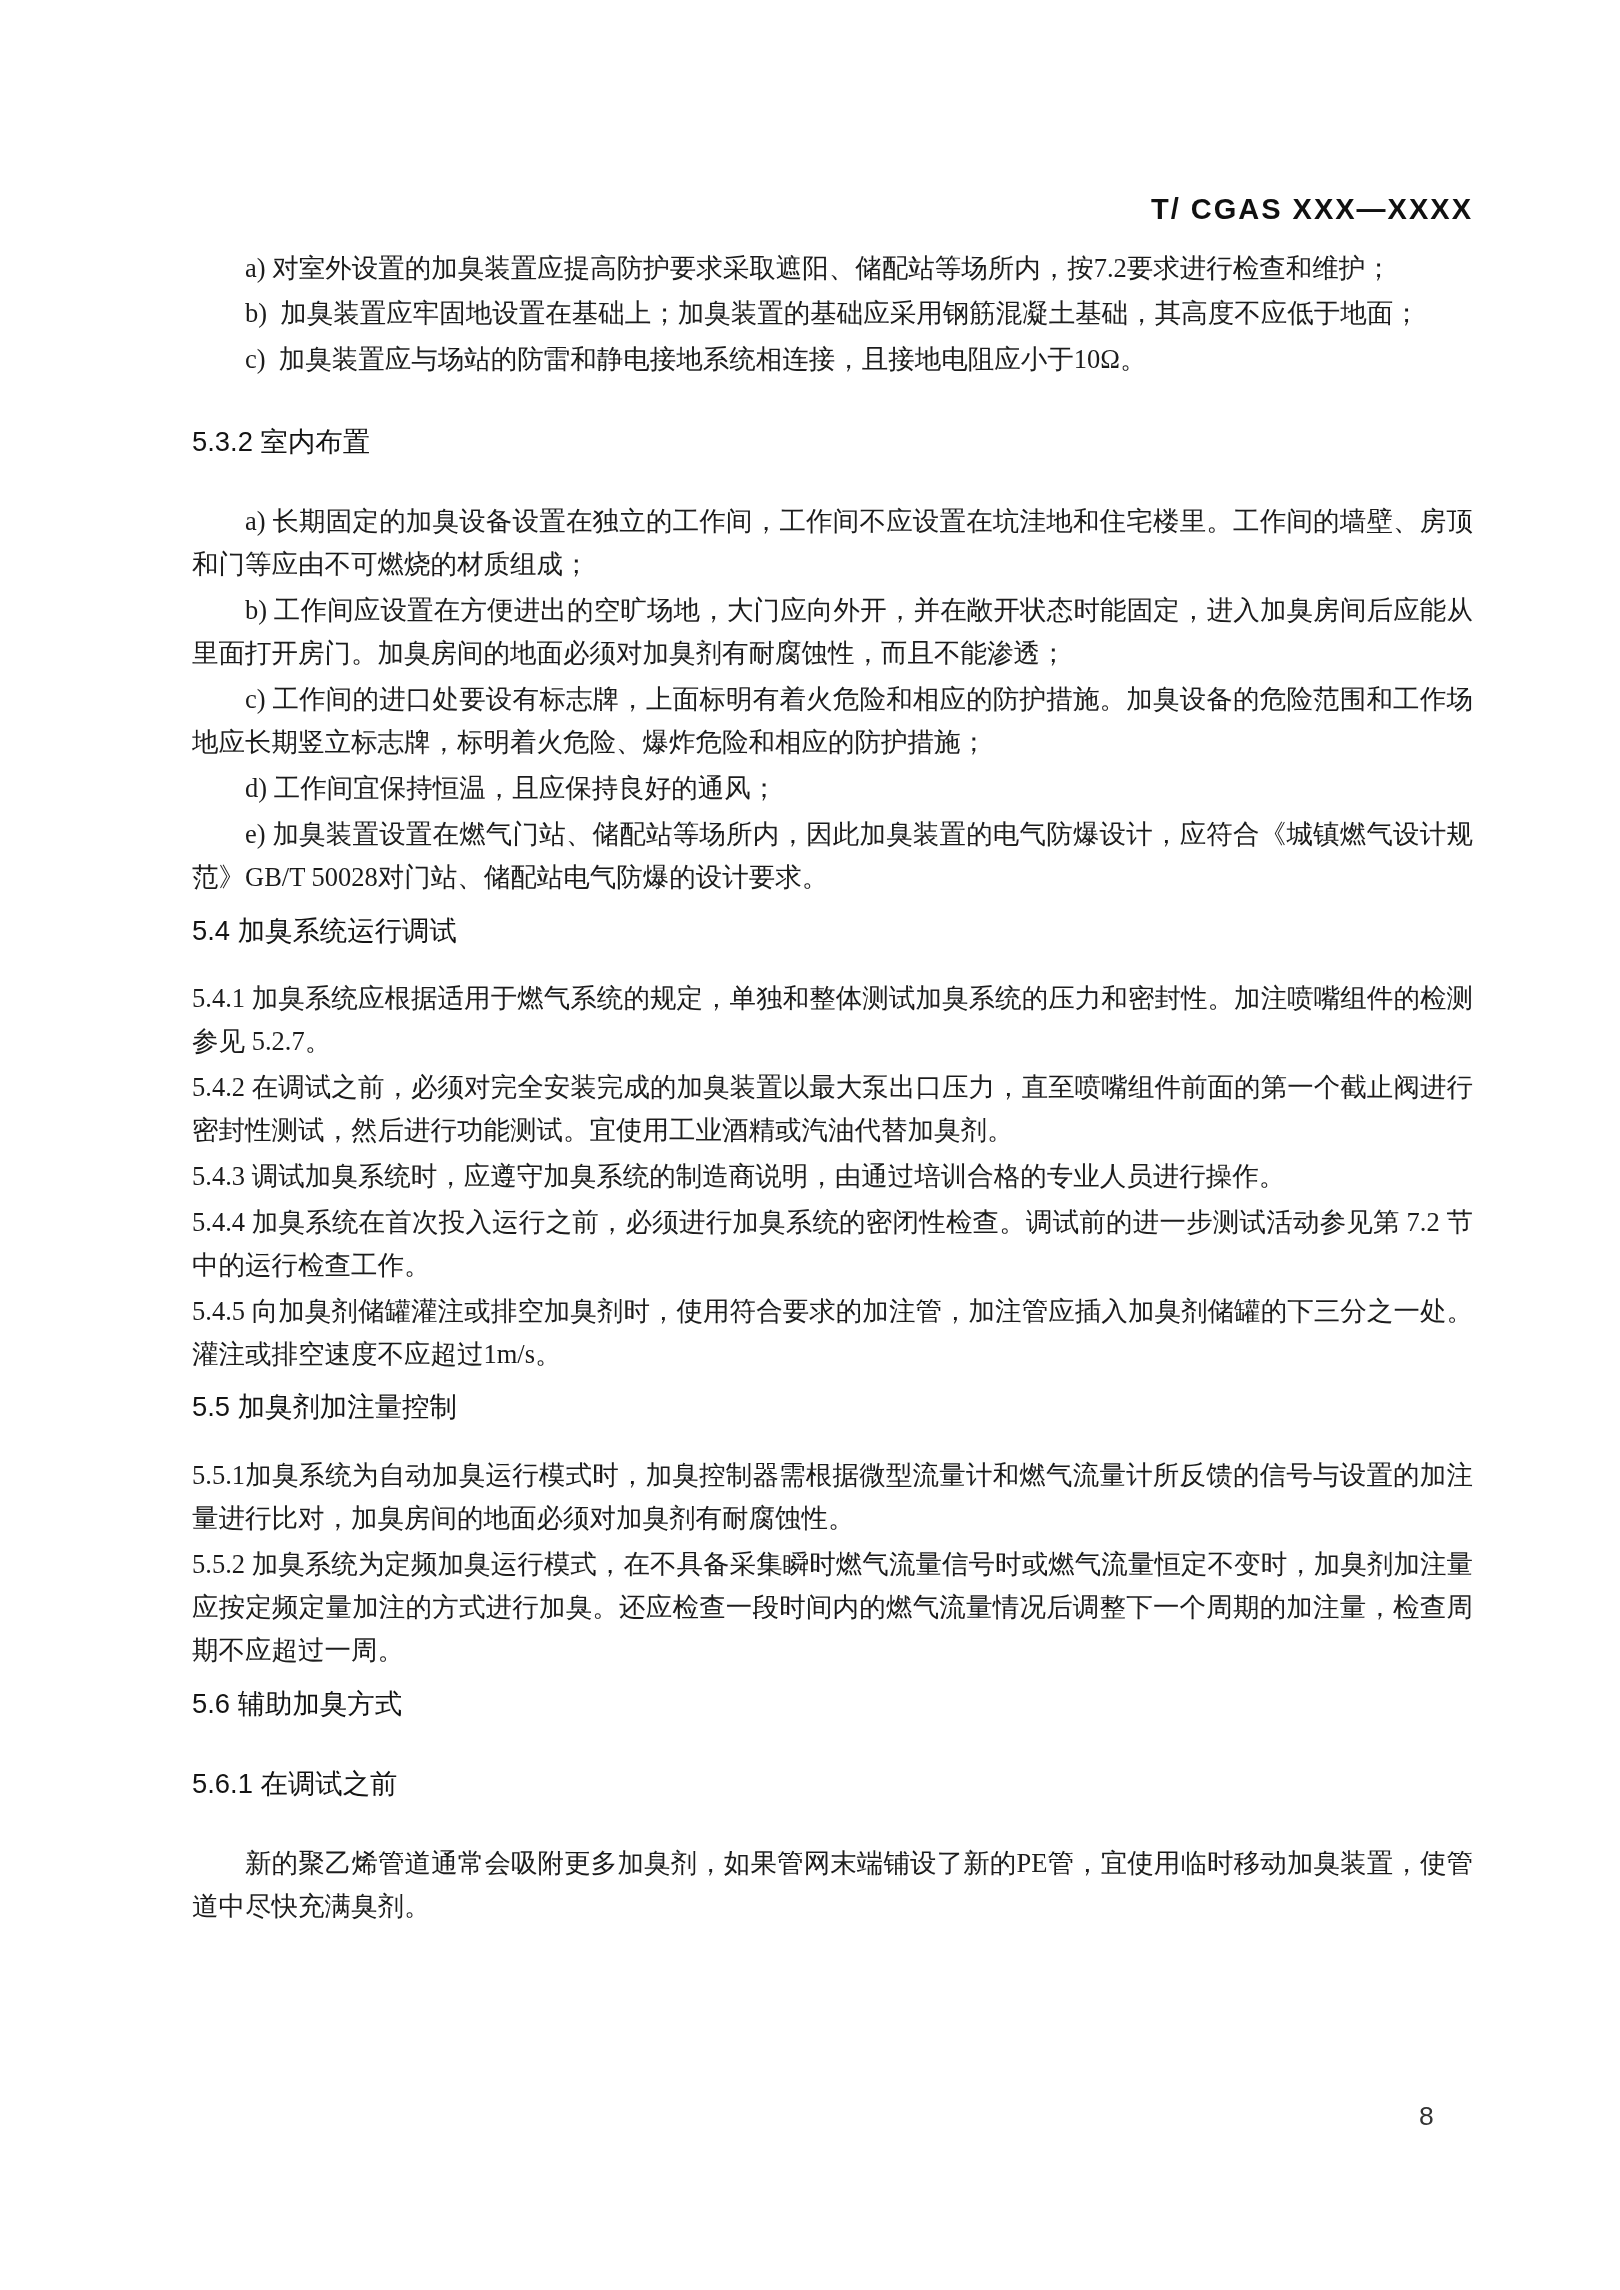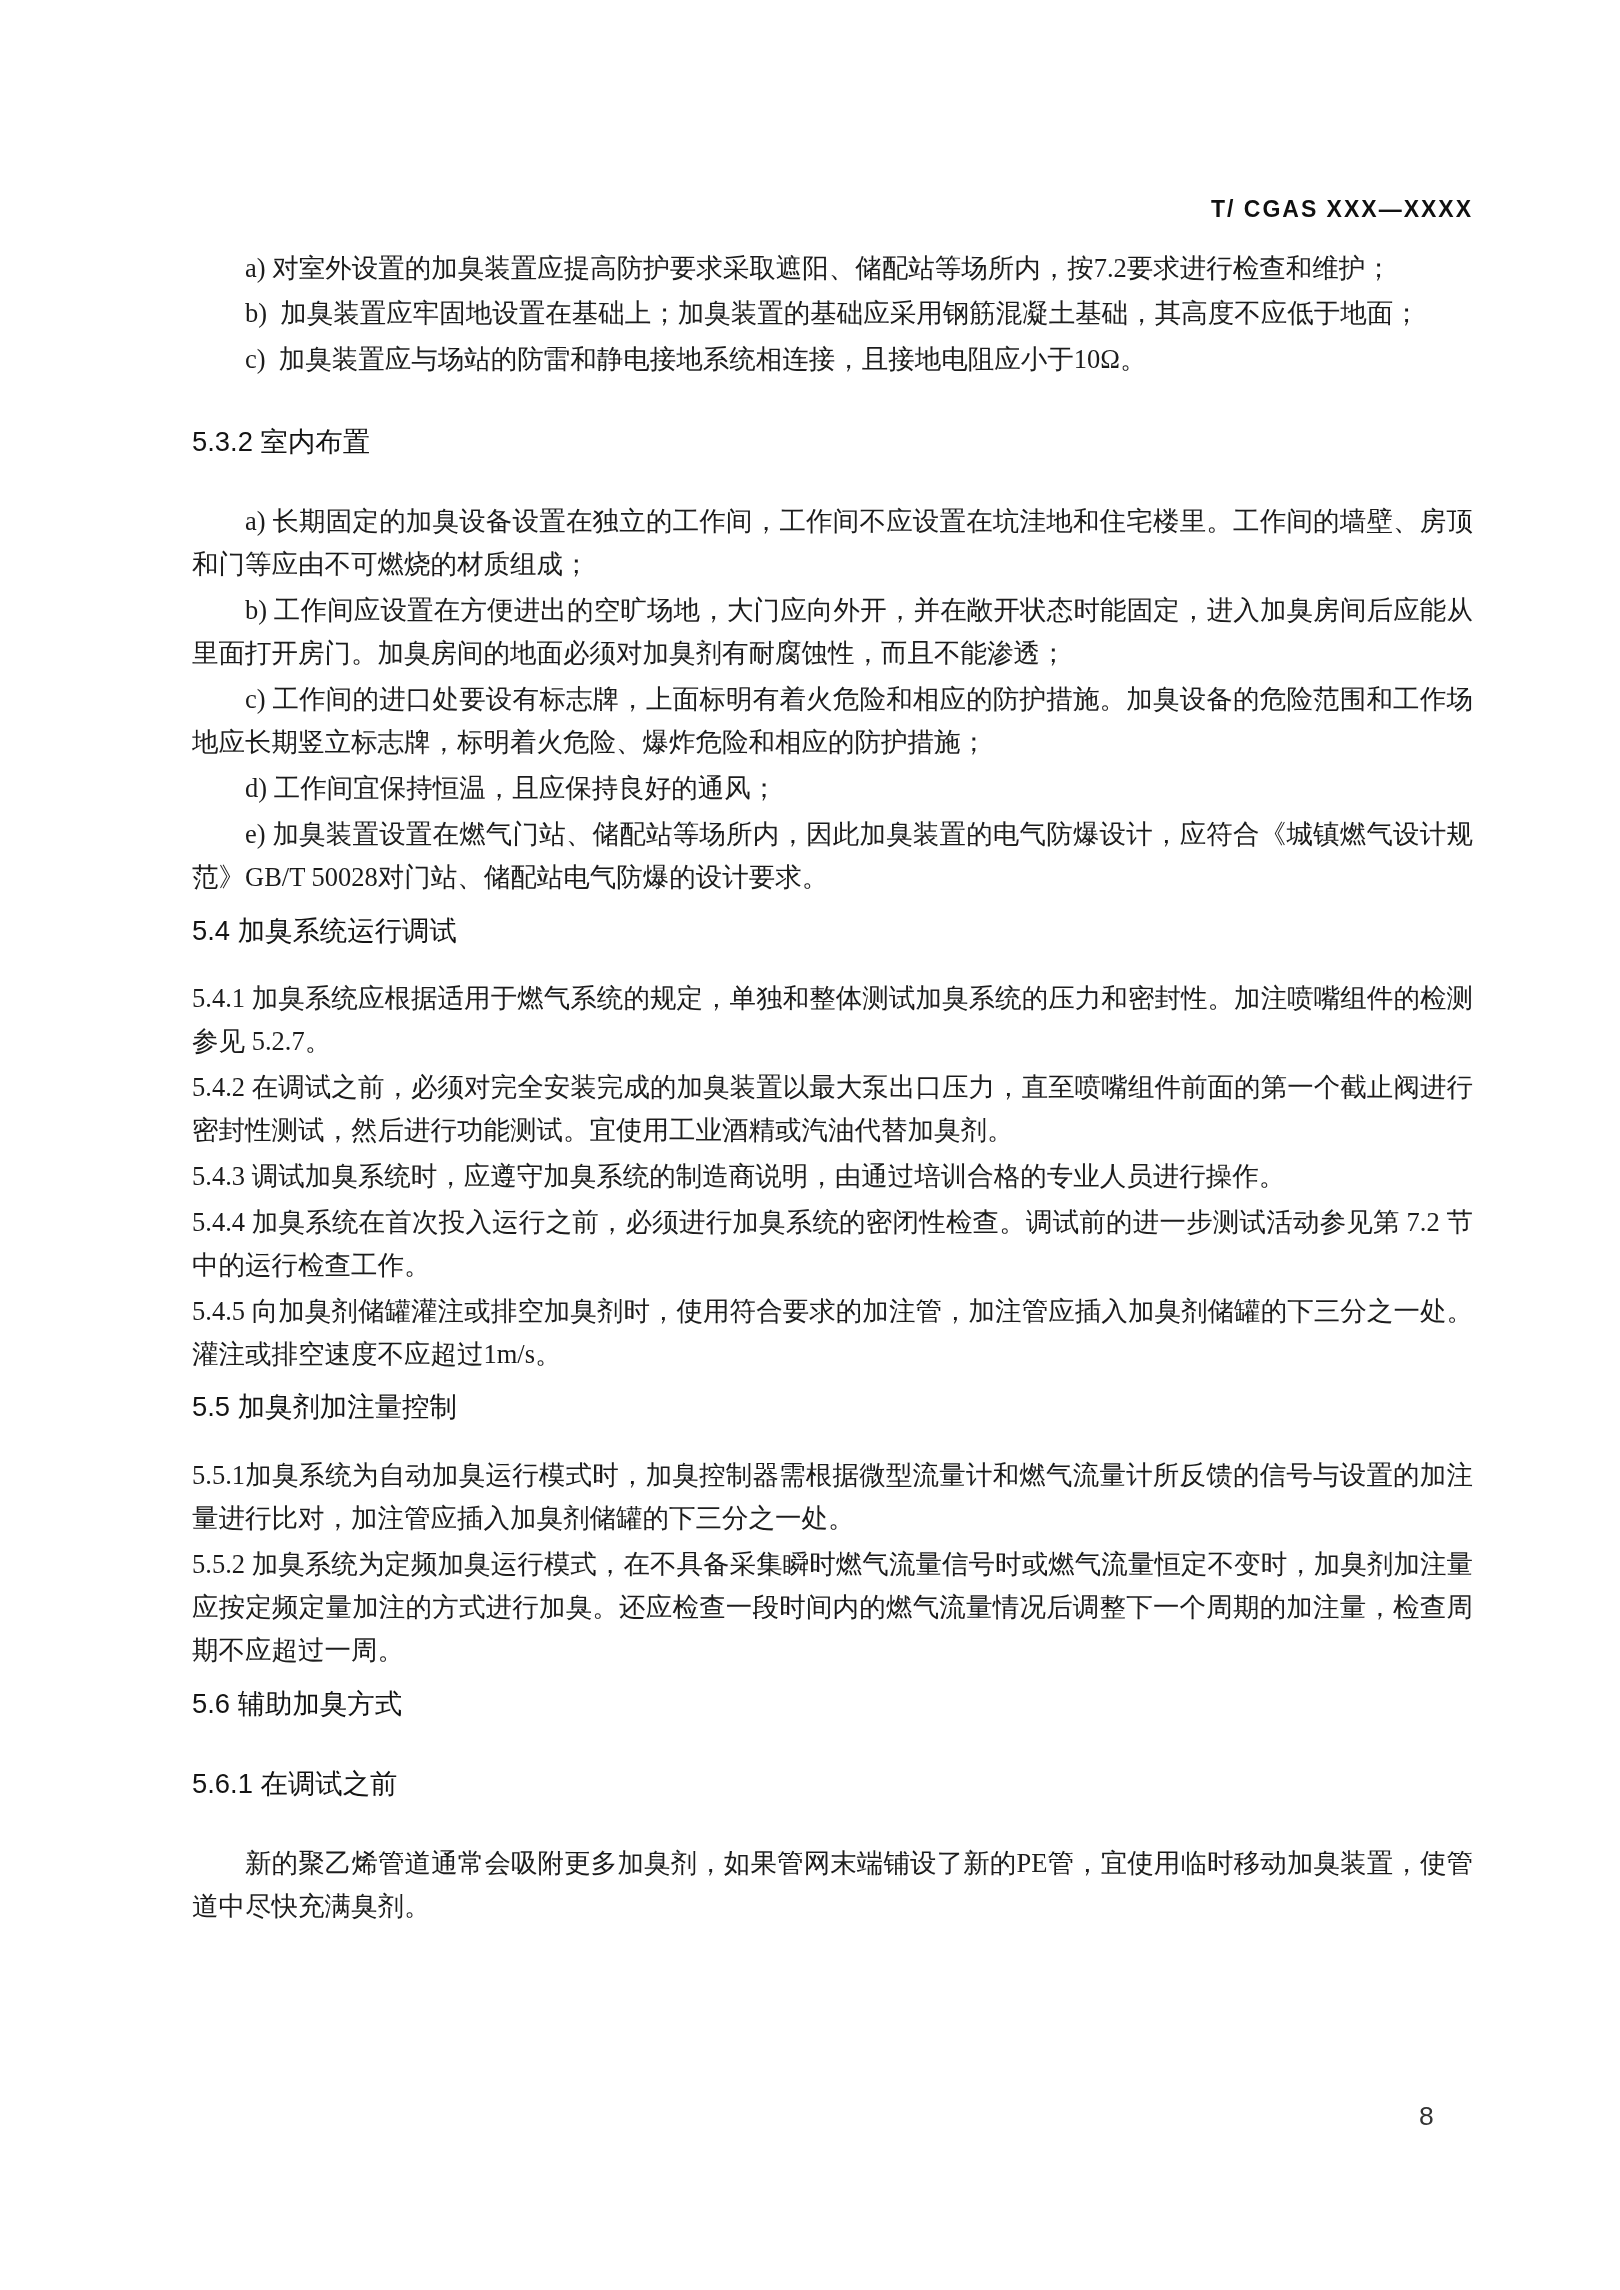--- a/index.html
+++ b/index.html
@@ -19,21 +19,21 @@
   .content {
     position: absolute;
     left: 192px;
     top: 194px;
     width: 1281px;
   }
   .header-code {
     text-align: right;
     font-family: "Liberation Sans", "DejaVu Sans", sans-serif;
     font-weight: 600;
-    font-size: 23px;
+    font-size: 29px;
     line-height: 31px;
     letter-spacing: 2px;
     color: #111111;
     margin-bottom: 21.6px;
   }
   .para {
     font-size: 26.5px;
     line-height: 43px;
     text-align: justify;
     white-space: pre-wrap;
@@ -82,21 +82,21 @@
         <div class="para indent">c) 工作间的进口处要设有标志牌，上面标明有着火危险和相应的防护措施。加臭设备的危险范围和工作场地应长期竖立标志牌，标明着火危险、爆炸危险和相应的防护措施；</div>
         <div class="para indent">d) 工作间宜保持恒温，且应保持良好的通风；</div>
         <div class="para indent">e) 加臭装置设置在燃气门站、储配站等场所内，因此加臭装置的电气防爆设计，应符合《城镇燃气设计规范》GB/T 50028对门站、储配站电气防爆的设计要求。</div>
         <div class="heading h-sm">5.4 加臭系统运行调试</div>
         <div class="para">5.4.1 加臭系统应根据适用于燃气系统的规定，单独和整体测试加臭系统的压力和密封性。加注喷嘴组件的检测参见 5.2.7。</div>
         <div class="para">5.4.2 在调试之前，必须对完全安装完成的加臭装置以最大泵出口压力，直至喷嘴组件前面的第一个截止阀进行密封性测试，然后进行功能测试。宜使用工业酒精或汽油代替加臭剂。</div>
         <div class="para">5.4.3 调试加臭系统时，应遵守加臭系统的制造商说明，由通过培训合格的专业人员进行操作。</div>
         <div class="para">5.4.4 加臭系统在首次投入运行之前，必须进行加臭系统的密闭性检查。调试前的进一步测试活动参见第 7.2 节中的运行检查工作。</div>
         <div class="para">5.4.5 向加臭剂储罐灌注或排空加臭剂时，使用符合要求的加注管，加注管应插入加臭剂储罐的下三分之一处。灌注或排空速度不应超过1m/s。</div>
         <div class="heading h-sm">5.5 加臭剂加注量控制</div>
-        <div class="para">5.5.1加臭系统为自动加臭运行模式时，加臭控制器需根据微型流量计和燃气流量计所反馈的信号与设置的加注量进行比对，加注管应插入加臭剂储罐的下三分之一处。</div>
+        <div class="para">5.5.1加臭系统为自动加臭运行模式时，加臭控制器需根据微型流量计和燃气流量计所反馈的信号与设置的加注量进行比对，加臭房间的地面必须对加臭剂有耐腐蚀性。</div>
         <div class="para">5.5.2 加臭系统为定频加臭运行模式，在不具备采集瞬时燃气流量信号时或燃气流量恒定不变时，加臭剂加注量应按定频定量加注的方式进行加臭。还应检查一段时间内的燃气流量情况后调整下一个周期的加注量，检查周期不应超过一周。</div>
         <div class="heading h-sm">5.6 辅助加臭方式</div>
         <div class="heading h-lg">5.6.1 在调试之前</div>
         <div class="para indent">新的聚乙烯管道通常会吸附更多加臭剂，如果管网末端铺设了新的PE管，宜使用临时移动加臭装置，使管道中尽快充满臭剂。</div>
       </main>
   </div>
   <div class="page-number">8</div>
 </div>
 
 

